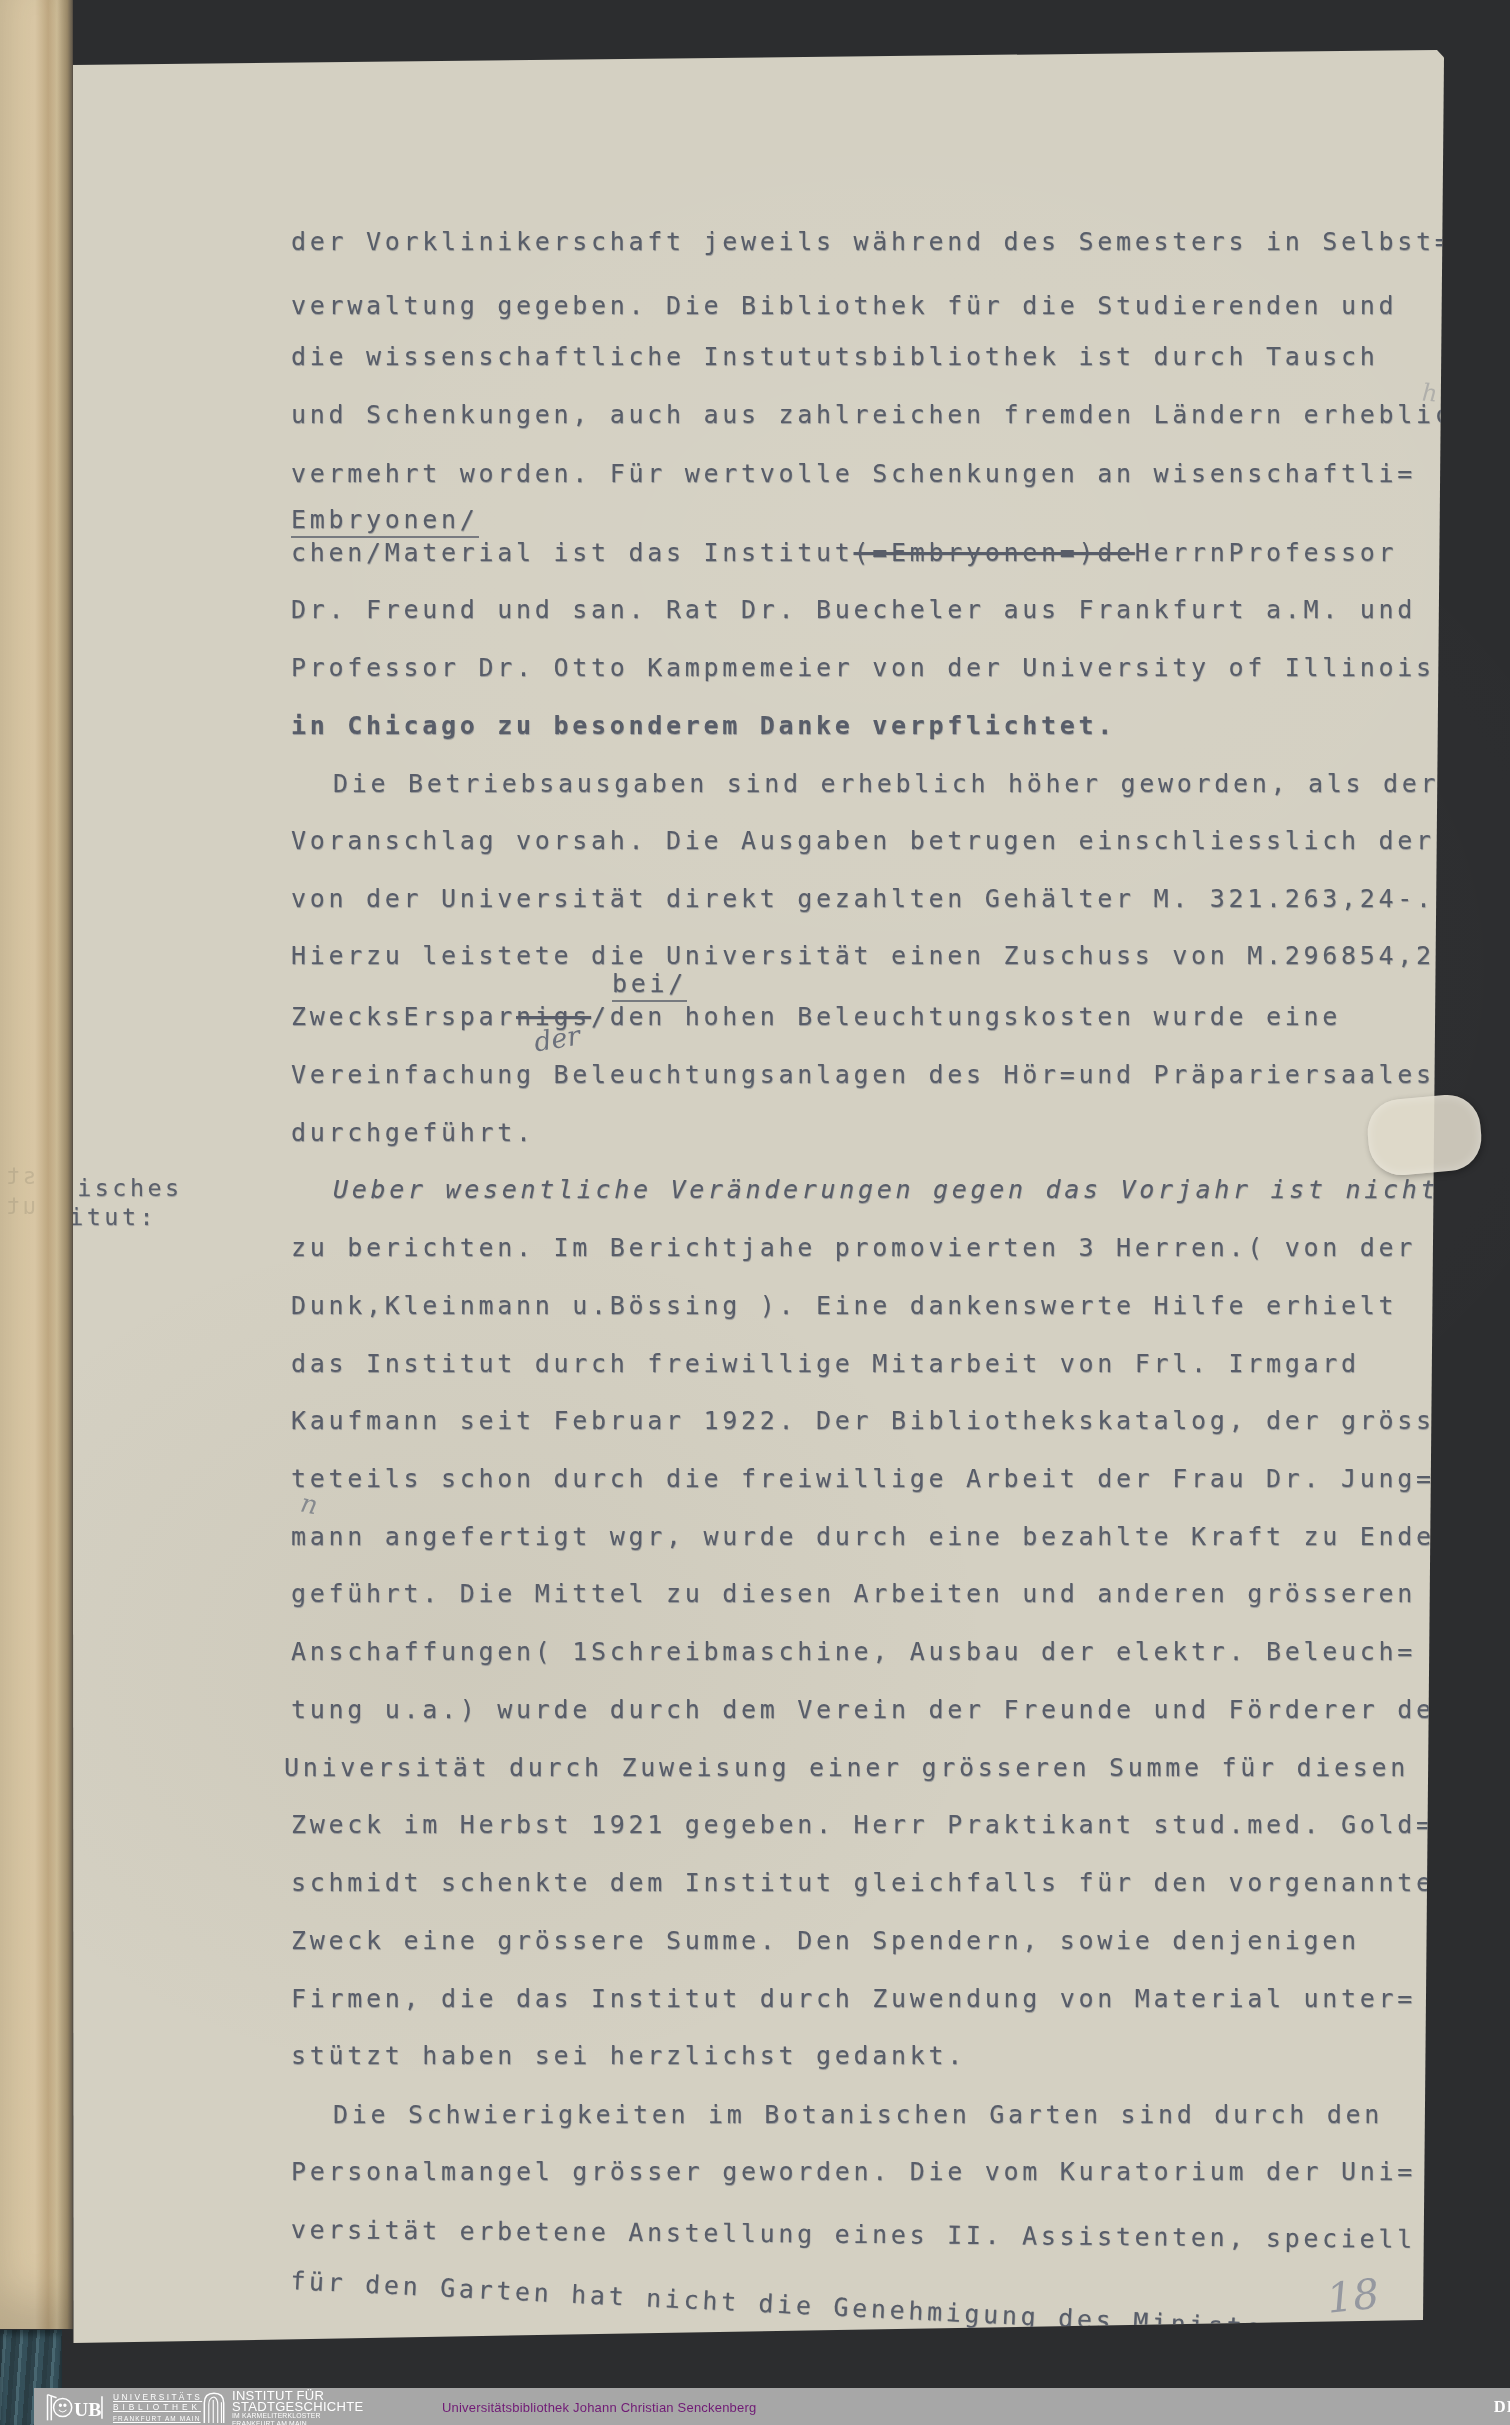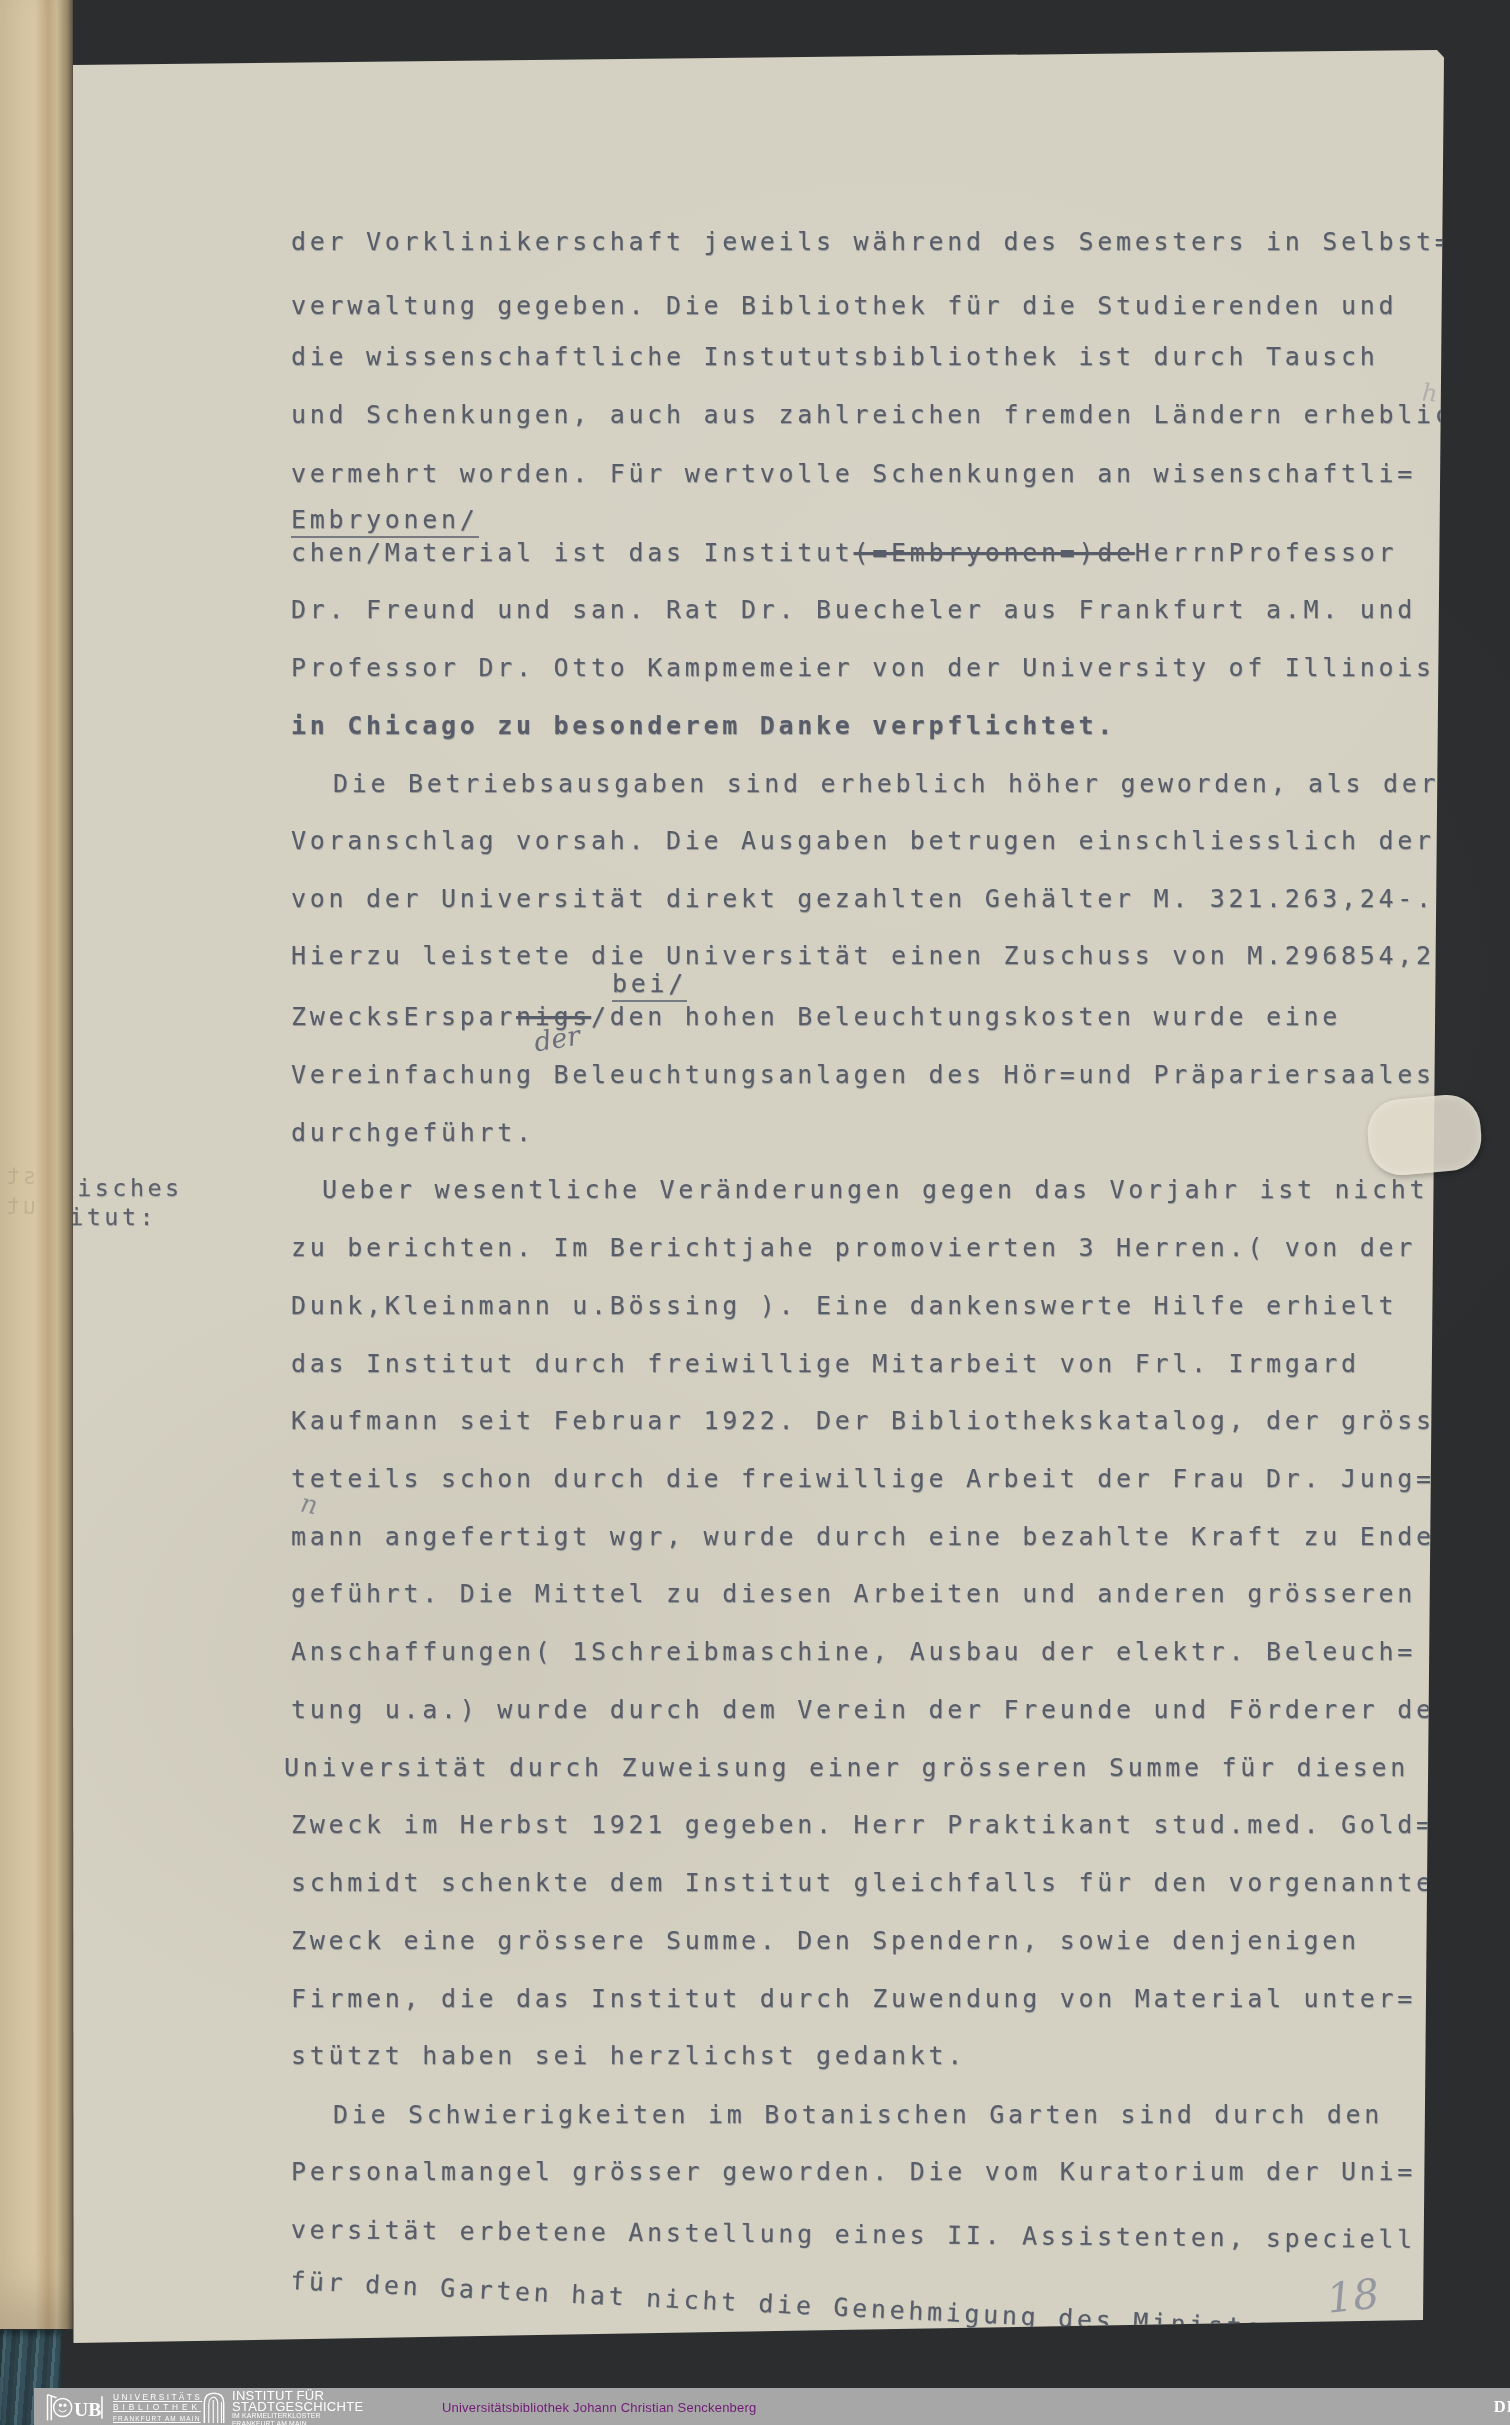--- a/index.html
+++ b/index.html
@@ -84,21 +84,21 @@
         <div class="typed" style="left: 219px; top: 603px;">Professor Dr. Otto Kampmemeier von der University of Illinois</div>
         <div class="typed" style="left: 219px; top: 661px; font-weight: bold;">in Chicago zu besonderem Danke verpflichtet.</div>
         <div class="typed" style="left: 261px; top: 719px;">Die Betriebsausgaben sind erheblich höher geworden, als der</div>
         <div class="typed" style="left: 219px; top: 776px;">Voranschlag vorsah. Die Ausgaben betrugen einschliesslich der</div>
         <div class="typed" style="left: 219px; top: 834px;">von der Universität direkt gezahlten Gehälter M. 321.263,24-.</div>
         <div class="typed" style="left: 219px; top: 891px;">Hierzu leistete die Universität einen Zuschuss von M.296854,20</div>
         <div class="typed u" style="left: 540px; top: 919px;">bei/</div>
         <div class="typed" style="left: 219px; top: 952px;"><span>ZwecksErspar</span><span class="strike">nigs</span><span>/den hohen Beleuchtungskosten wurde eine</span></div>
         <div class="typed" style="left: 219px; top: 1010px;">Vereinfachung Beleuchtungsanlagen des Hör=und Präpariersaales</div>
         <div class="typed" style="left: 219px; top: 1068px;">durchgeführt.</div>
-        <div class="typed" style="left: 250px; top: 1125px;">Ueber wesentliche Veränderungen gegen das Vorjahr ist nicht</div>
+        <div class="typed" style="left: 261px; top: 1125px; font-style: italic;">Ueber wesentliche Veränderungen gegen das Vorjahr ist nicht</div>
         <div class="typed" style="left: 219px; top: 1183px;">zu berichten. Im Berichtjahe promovierten 3 Herren.( von der</div>
         <div class="typed" style="left: 219px; top: 1241px;">Dunk,Kleinmann u.Bössing ). Eine dankenswerte Hilfe erhielt</div>
         <div class="typed" style="left: 219px; top: 1299px;">das Institut durch freiwillige Mitarbeit von Frl. Irmgard</div>
         <div class="typed" style="left: 219px; top: 1356px;">Kaufmann seit Februar 1922. Der Bibliothekskatalog, der gröss=</div>
         <div class="typed" style="left: 219px; top: 1414px;">teteils schon durch die freiwillige Arbeit der Frau Dr. Jung=</div>
         <div class="typed" style="left: 219px; top: 1472px;">mann angefertigt wgr, wurde durch eine bezahlte Kraft zu Ende</div>
         <div class="typed" style="left: 219px; top: 1529px;">geführt. Die Mittel zu diesen Arbeiten und anderen grösseren</div>
         <div class="typed" style="left: 219px; top: 1587px;">Anschaffungen( 1Schreibmaschine, Ausbau der elektr. Beleuch=</div>
         <div class="typed" style="left: 219px; top: 1645px;">tung u.a.) wurde durch dem Verein der Freunde und Förderer der</div>
         <div class="typed" style="left: 212px; top: 1703px;">Universität durch Zuweisung einer grösseren Summe für diesen</div>

